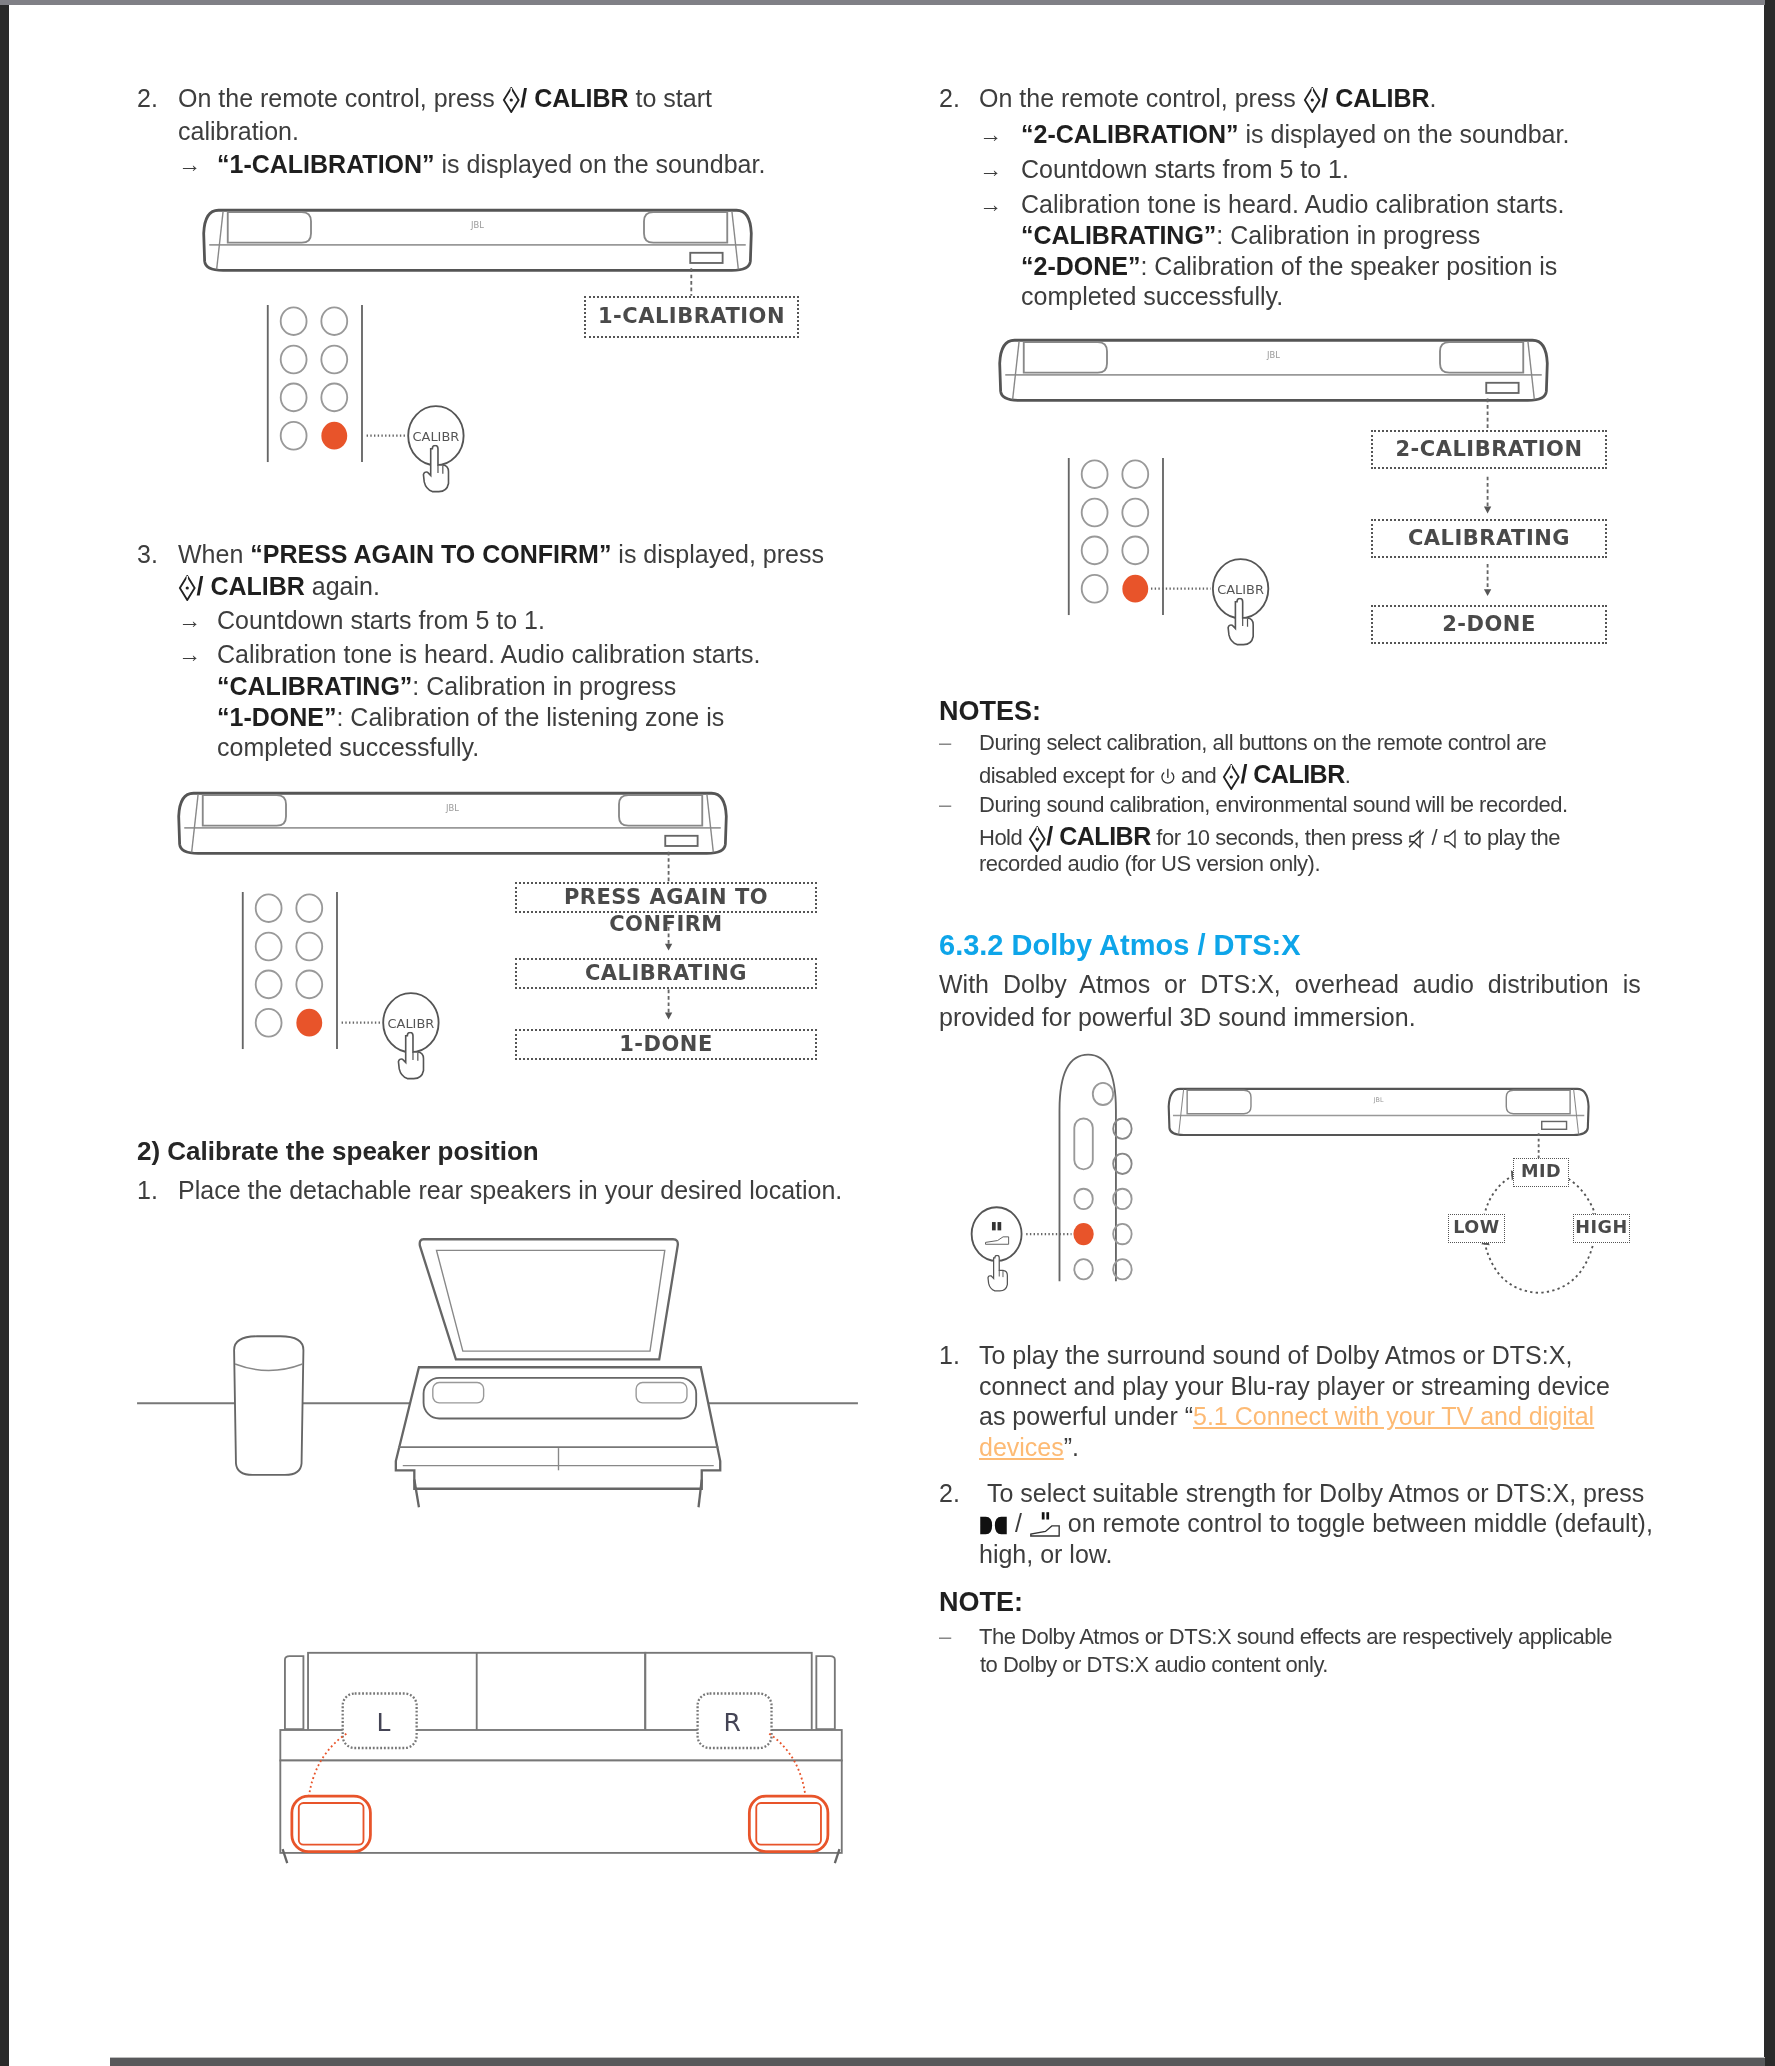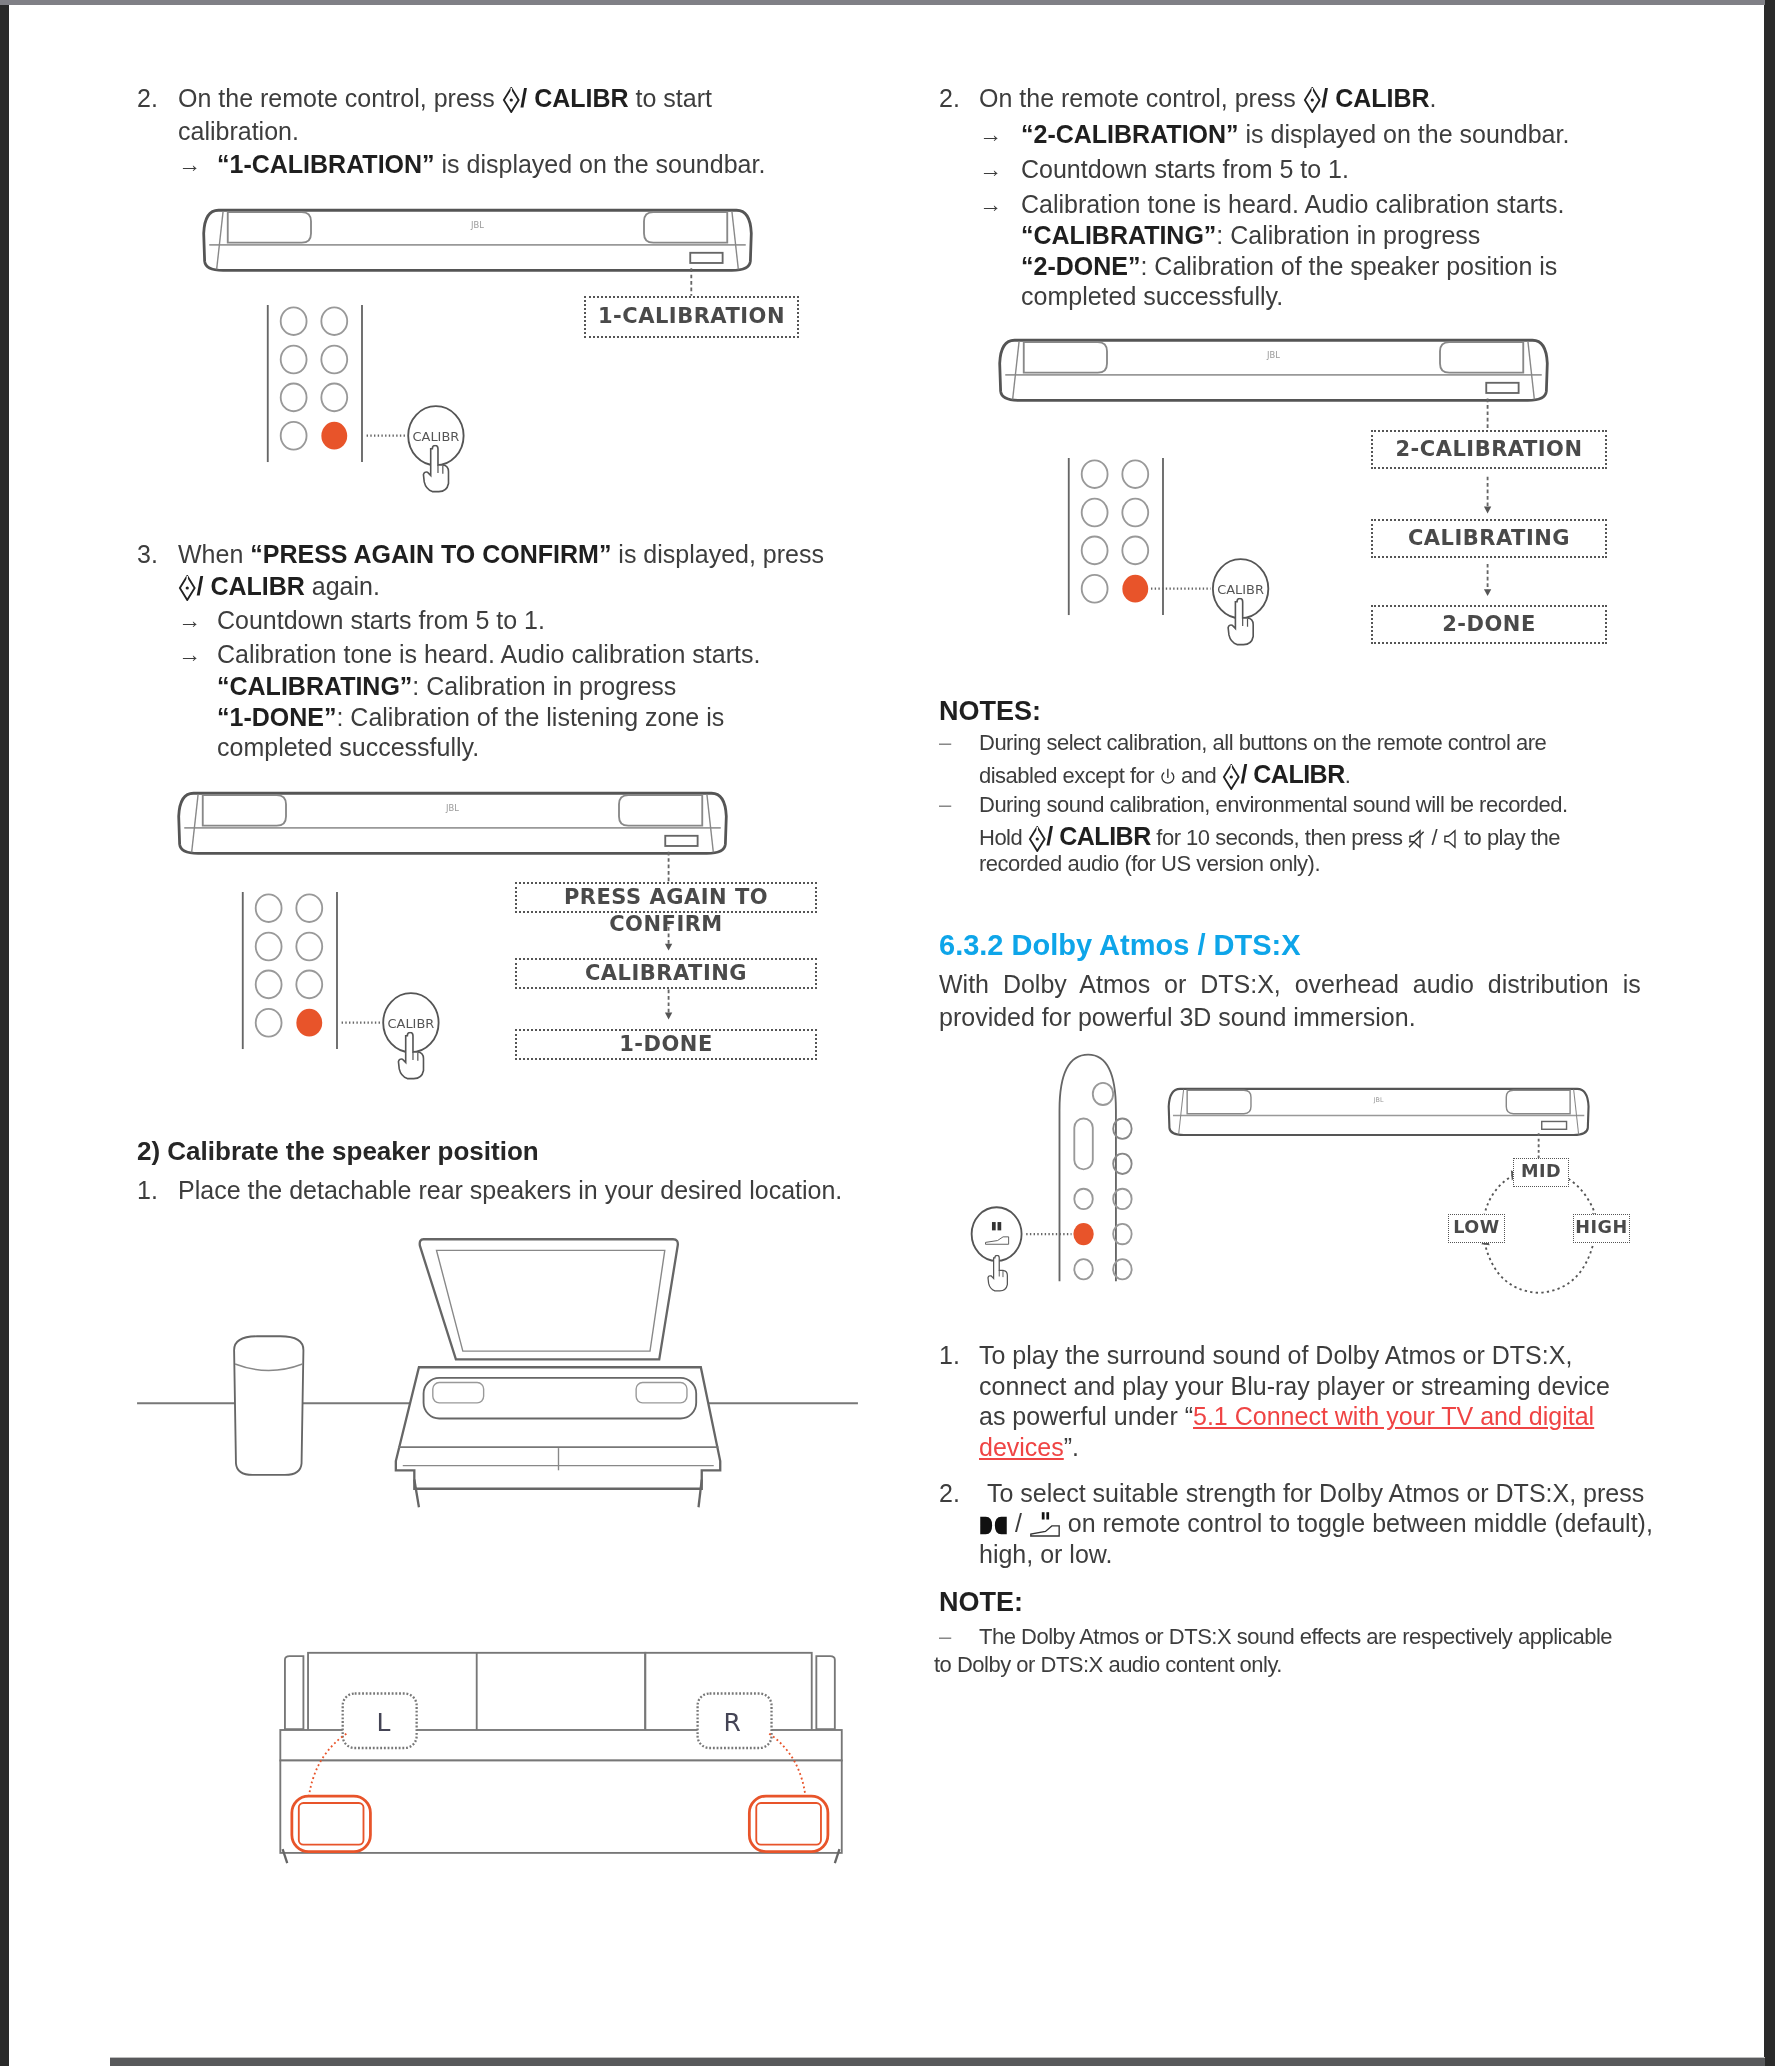--- a/index.html
+++ b/index.html
@@ -17,21 +17,21 @@
   .txt { position:absolute; font-size:25px; line-height:31px; color:#3d3d3d; white-space:nowrap; }
   .txt b { color:#1f1f1f; font-weight:bold; }
   .num { position:absolute; font-size:25px; line-height:31px; color:#3d3d3d; }
   .arrow { position:absolute; font-size:23px; line-height:31px; color:#3d3d3d; }
   .h-sub { position:absolute; font-size:26px; font-weight:bold; color:#262626; white-space:nowrap; }
   .h-sec { position:absolute; font-size:29px; font-weight:bold; color:#0ea5e9; white-space:nowrap; }
   .note-h { position:absolute; font-size:27px; font-weight:bold; color:#1f1f1f; }
   .note { position:absolute; font-size:22px; line-height:30.5px; color:#3d3d3d; white-space:nowrap; letter-spacing:-0.5px; }
   .note b { color:#1f1f1f; font-size:25px; }
   .dash { position:absolute; font-size:22px; line-height:30.5px; color:#888; }
-  .link { color:#ef4444; text-decoration:underline; }
+  .link { color:#fdba74; text-decoration:underline; }
   .glyph { display:inline-block; vertical-align:middle; }
 
   .disp {
     position:absolute; border:2.3px dotted #555; background:#fff;
     font-family:"DejaVu Sans", sans-serif; font-weight:bold; color:#4a4a4a;
     font-size:21px; text-align:center; box-sizing:border-box; letter-spacing:0.5px;
   }
   .disp.small { font-size:17.6px; border-width:1.8px; }
   svg.ill { position:absolute; overflow:visible; }
 </style>
@@ -371,16 +371,16 @@
       <rect x="28" y="2" width="6" height="16" fill="#111"></rect>
       <rect x="38" y="2" width="6" height="16" fill="#111"></rect>
       <path d="M4 54 L66 54 L66 32 L50 32 L36 44 L4 50 Z" fill="none" stroke="#333" stroke-width="3"></path>
     </svg><span> on remote control to toggle between middle (default),</span>
 </div>
 <div class="txt" style="left:979px;top:1539px;">high, or low.</div>
 
 <div class="note-h" style="left:939px;top:1587px;">NOTE:</div>
 <div class="dash" style="left:939px;top:1622px;">–</div>
 <div class="note" style="left:979px;top:1622px;">The Dolby Atmos or DTS:X sound effects are respectively applicable</div>
-<div class="note" style="left:934px;top:1650px;">to Dolby or DTS:X audio content only.</div>
+<div class="note" style="left:980px;top:1650px;">to Dolby or DTS:X audio content only.</div>
 
 <div class="bottombar"></div>
 
 
 </body></html>

